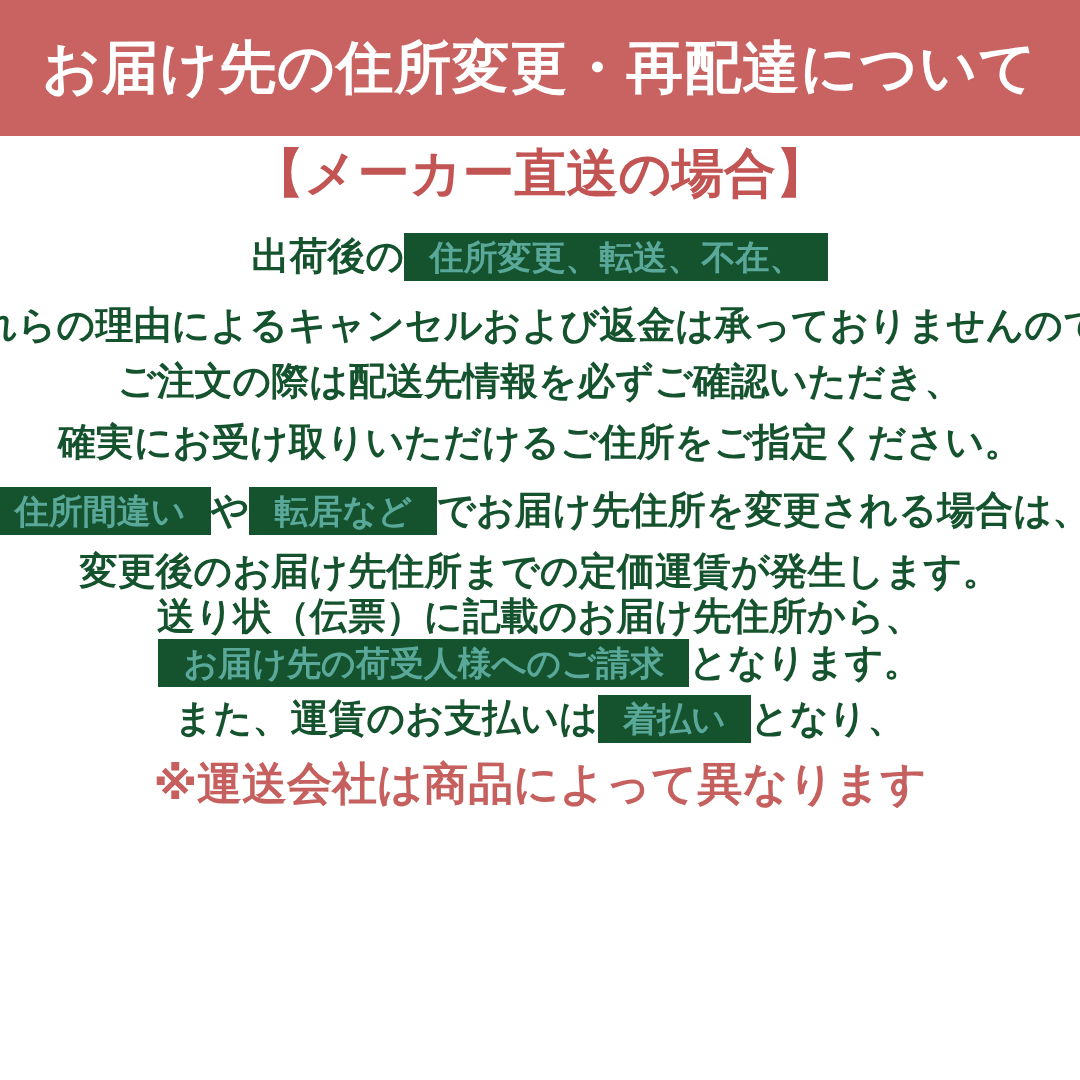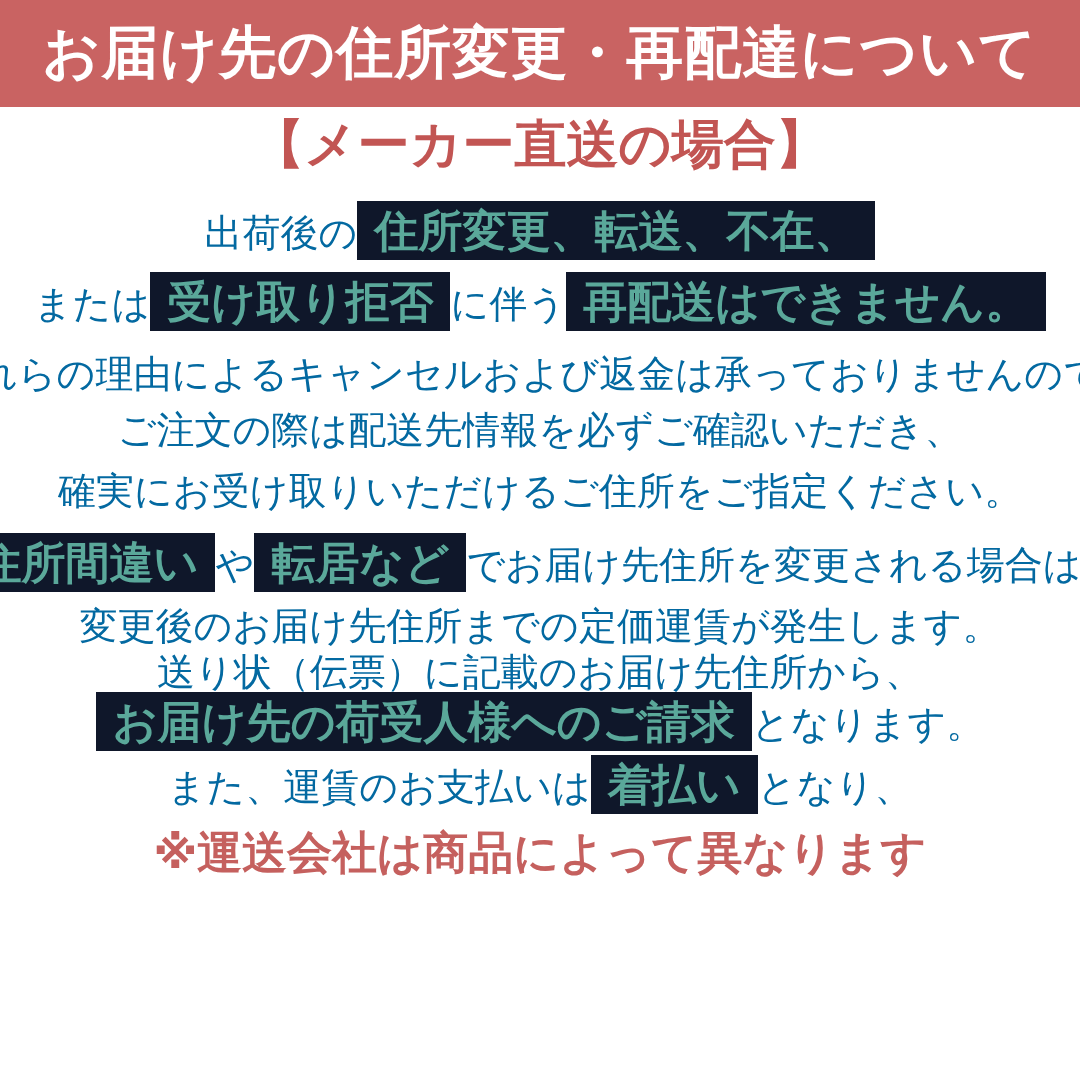--- a/index.html
+++ b/index.html
@@ -16,21 +16,21 @@
   .page {
     width: 1080px;
     height: 1080px;
     background: #ffffff;
     display: flex;
     flex-direction: column;
     align-items: center;
   }
   .banner {
     width: 100%;
-    height: 107px;
+    height: 136px;
     background: #c96362;
     display: flex;
     align-items: center;
     justify-content: center;
     flex: 0 0 auto;
   }
   .banner h1 {
     margin: 0;
     color: #ffffff;
     font-size: 57px;
@@ -46,31 +46,31 @@
     text-align: center;
     white-space: nowrap;
   }
   .line {
     margin: 0;
     text-align: center;
     white-space: nowrap;
     line-height: 1.12;
   }
   .seg {
-    color: #0369a1;
+    color: #14532d;
     font-size: 38px;
-    font-weight: 400;
+    font-weight: 700;
     vertical-align: baseline;
   }
   .seg.hl {
     color: #5aa89a;
-    background: #0f172a;
-    font-size: 44px;
+    background: #14532d;
+    font-size: 34px;
     font-weight: bold;
-    padding: 5px 17px;
+    padding: 5px 25px;
   }
   .footnote {
     margin: 0;
     color: #c5605e;
     font-size: 45px;
     font-weight: 600;
     text-align: center;
     white-space: nowrap;
   }
   
@@ -89,23 +89,20 @@
   <header class="banner">
     <h1>お届け先の住所変更・再配達について</h1>
   </header>
 
   <h2 class="sec-header mt16">【メーカー直送の場合】</h2>
 
   <p class="line mt26">
     <span class="seg">出荷後の</span><span class="seg hl">住所変更、転送、不在、</span>
   </p>
 
-  <p class="line mt22">
-    <span class="seg">または</span><span class="seg hl">受け取り拒否</span><span class="seg">に伴う</span><span class="seg hl">再配送はできません。</span>
-  </p>
 
   <p class="line mt26">
     <span class="seg">これらの理由によるキャンセルおよび返金は承っておりませんので、</span>
   </p>
 
   <p class="line mt14">
     <span class="seg">ご注文の際は配送先情報を必ずご確認いただき、</span>
   </p>
 
   <p class="line mt18">

